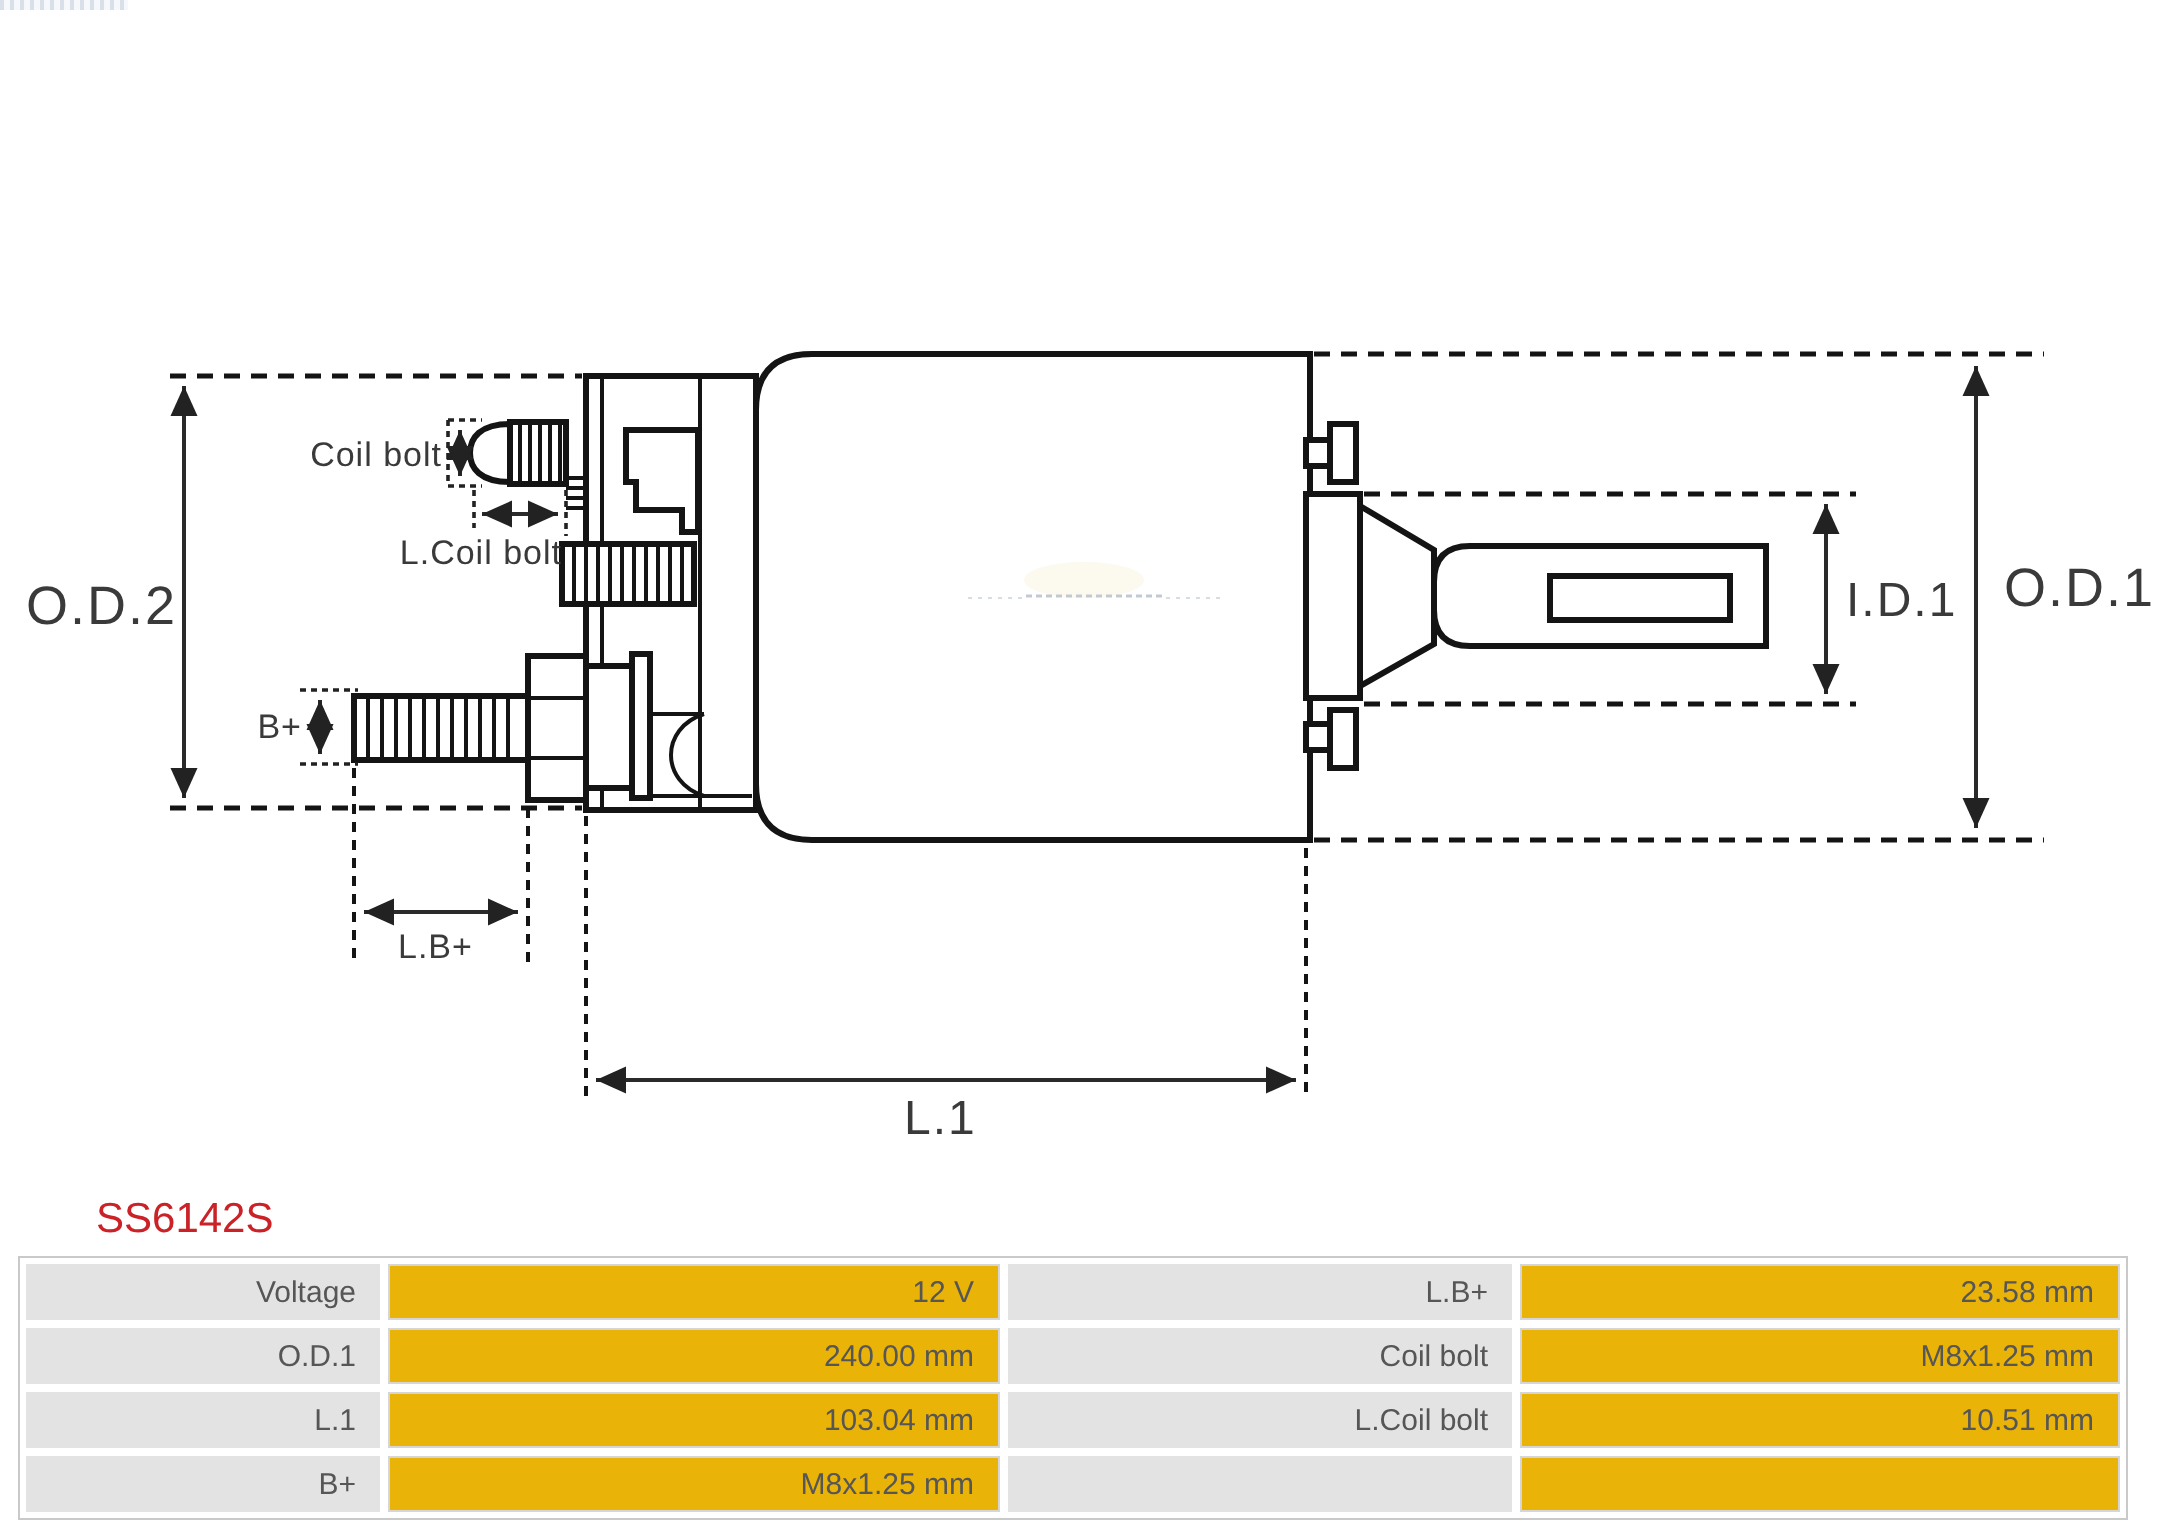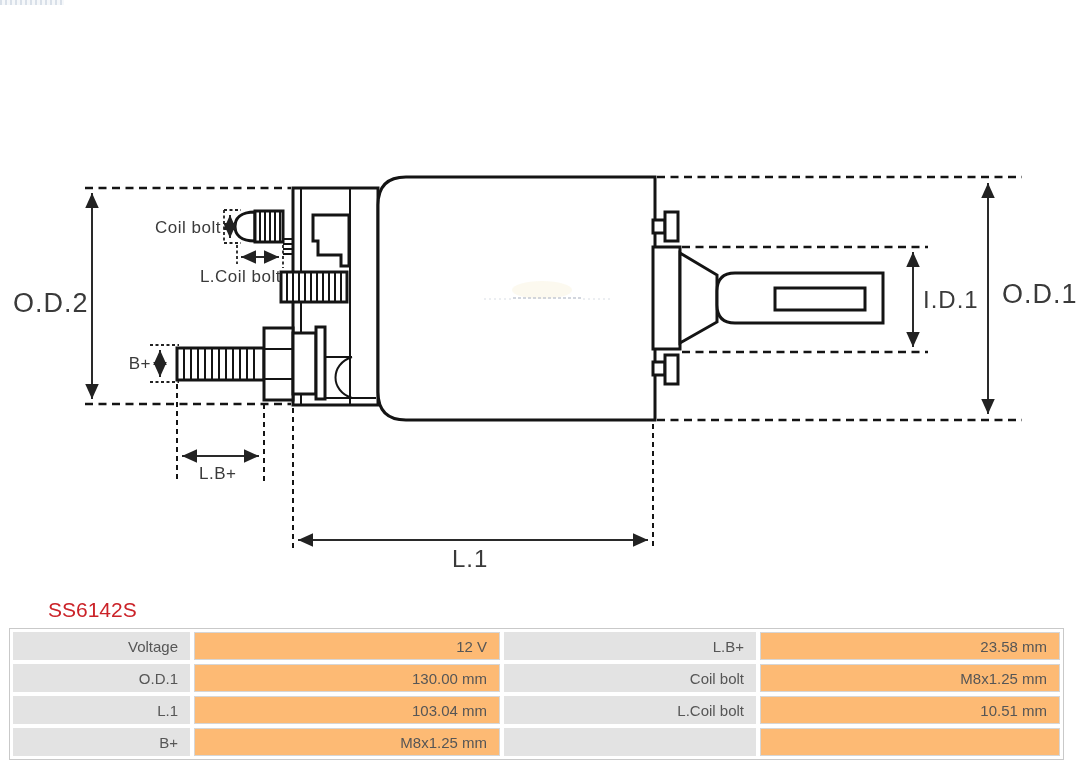--- a/index.html
+++ b/index.html
@@ -26,21 +26,21 @@
     position:absolute;left:22px;top:598px;font-size:21px;color:#cb2228;margin-left:26px;
   }
   .spec-table{
     position:absolute;left:9px;top:628px;width:1055px;height:132px;
     box-sizing:border-box;border:1px solid #c9c9c9;background:#ffffff;
     display:grid;grid-template-columns:177px 306px 252px 1fr;grid-auto-rows:1fr;
     gap:4px;padding:3px;font-size:15px;color:#565656;
   }
   .cell{display:flex;align-items:center;justify-content:flex-end;padding-right:12px;box-sizing:border-box;}
   .cell.label{background:#e3e3e3;}
-  .cell.value{background:#fdba74;border:1px solid #d6d6d6;}
+  .cell.value{background:#eab308;border:1px solid #d6d6d6;}
 </style>
 </head>
 <body>
 
 <div class="canvas">
 
   <div class="logo-strip"></div>
 
   <svg class="diagram" width="1080" height="600" viewBox="0 0 1080 600">
     <defs>
@@ -184,21 +184,21 @@
   <div class="part-number">SS6142S</div>
 
   <div class="spec-table">
 
     <div class="cell label">Voltage</div>
     <div class="cell value">12 V</div>
     <div class="cell label">L.B+</div>
     <div class="cell value">23.58 mm</div>
 
     <div class="cell label">O.D.1</div>
-    <div class="cell value">130.00 mm</div>
+    <div class="cell value">240.00 mm</div>
     <div class="cell label">Coil bolt</div>
     <div class="cell value">M8x1.25 mm</div>
 
     <div class="cell label">L.1</div>
     <div class="cell value">103.04 mm</div>
     <div class="cell label">L.Coil bolt</div>
     <div class="cell value">10.51 mm</div>
 
     <div class="cell label">B+</div>
     <div class="cell value">M8x1.25 mm</div>

